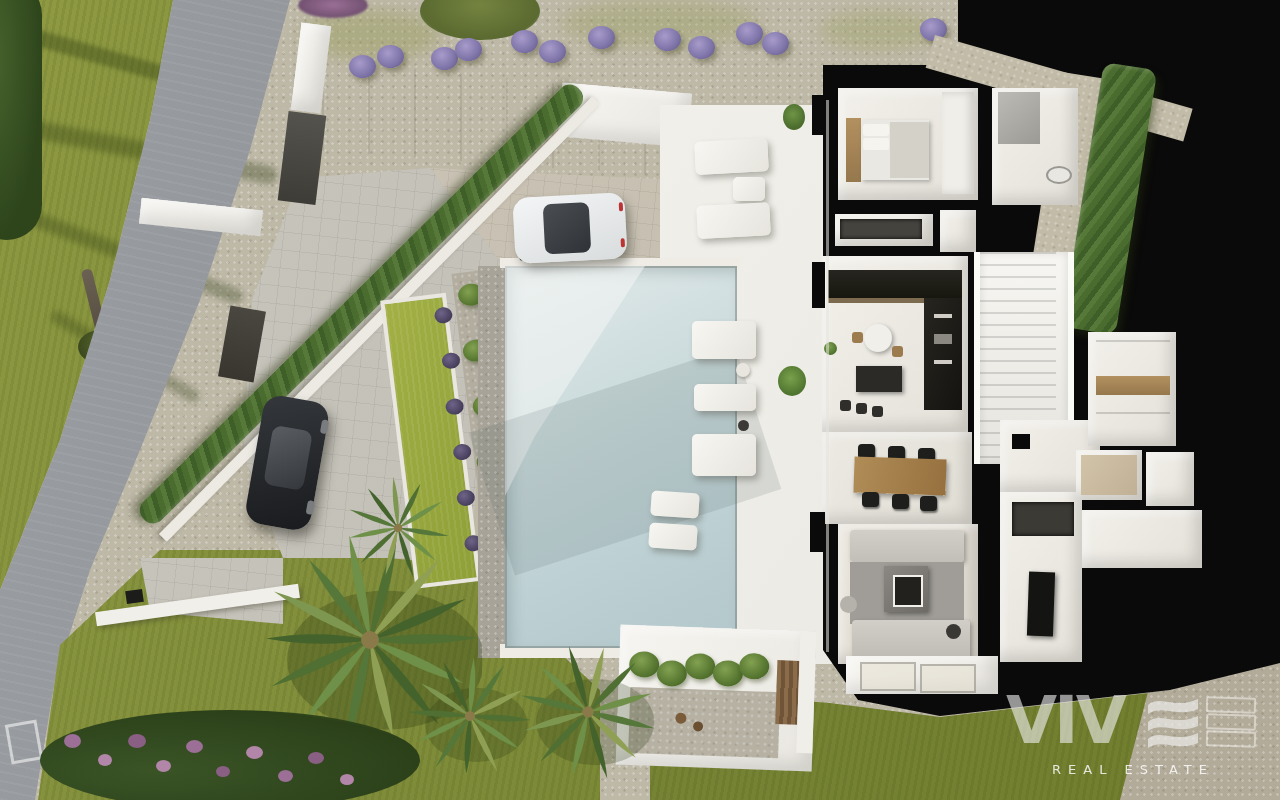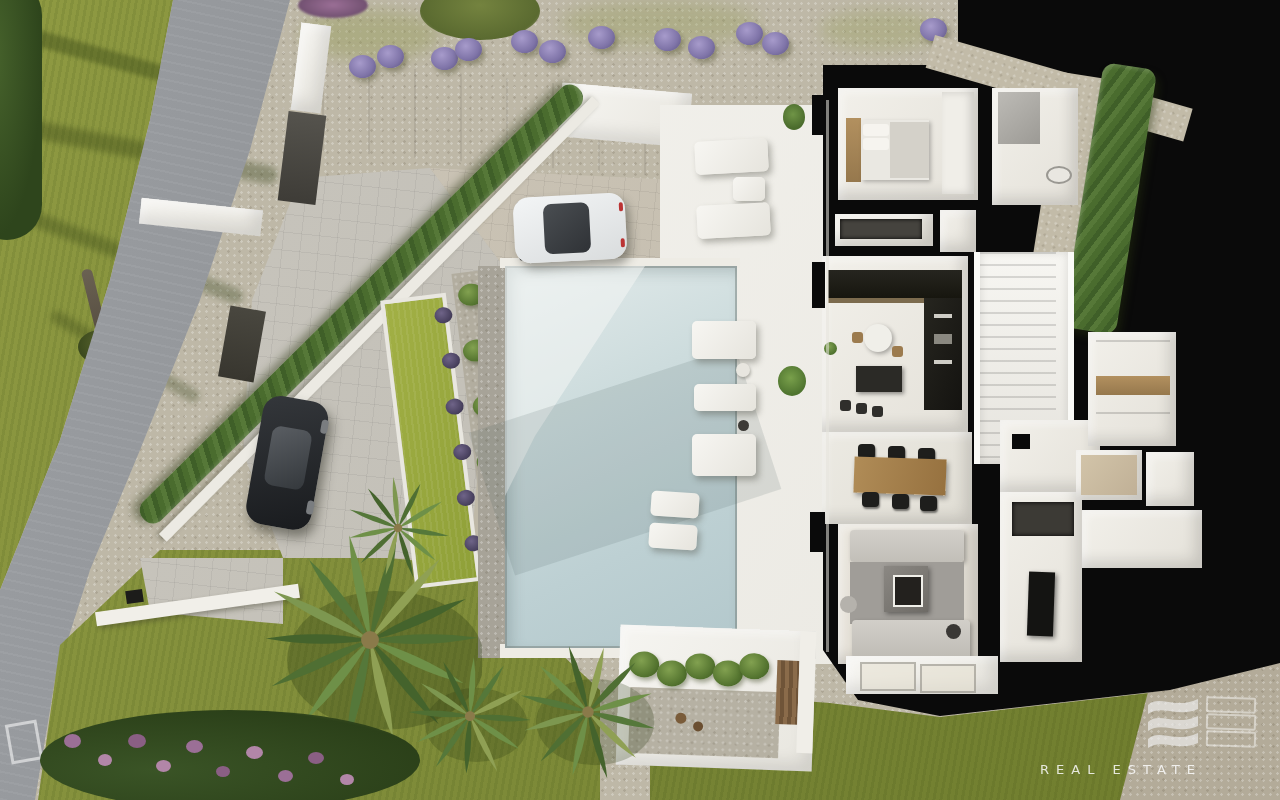--- a/index.html
+++ b/index.html
@@ -382,24 +382,25 @@
     <div class="abs" style="left:116px;top:70px;width:15px;height:12px;border-radius:50%;background:#b286a8;"></div>
     <div class="abs" style="left:146px;top:50px;width:17px;height:13px;border-radius:50%;background:#9b6f96;"></div>
     <div class="abs" style="left:176px;top:76px;width:14px;height:11px;border-radius:50%;background:#8a5f84;"></div>
     <div class="abs" style="left:206px;top:56px;width:17px;height:13px;border-radius:50%;background:#b286a8;"></div>
     <div class="abs" style="left:238px;top:80px;width:15px;height:12px;border-radius:50%;background:#9b6f96;"></div>
     <div class="abs" style="left:268px;top:62px;width:16px;height:12px;border-radius:50%;background:#8a5f84;"></div>
     <div class="abs" style="left:300px;top:84px;width:14px;height:11px;border-radius:50%;background:#b286a8;"></div>
   </div>
 
   <div class="abs" style="left:1000px;top:688px;width:280px;height:110px;">
+    <span class="abs wm-letters" style="left:6px;top:0;">VIV</span>
     <svg class="abs" style="left:146px;top:8px;width:54px;height:52px;" viewBox="0 0 54 52">
       <path d="M2,9 C 14,-2 28,14 52,3 L52,13 C 32,22 16,8 2,18 Z" fill="rgba(238,238,238,.68)"></path>
       <path d="M2,26 C 14,15 28,31 52,20 L52,30 C 32,39 16,25 2,35 Z" fill="rgba(238,238,238,.68)"></path>
       <path d="M2,43 C 14,32 28,48 52,37 L52,47 C 32,56 16,42 2,52 Z" fill="rgba(238,238,238,.68)"></path>
     </svg>
     <div class="wm-rect" style="left:206px;top:9px;transform:rotate(2deg);"></div>
     <div class="wm-rect" style="left:206px;top:26px;transform:rotate(2deg);"></div>
     <div class="wm-rect" style="left:206px;top:43px;transform:rotate(2deg);"></div>
-    <span class="abs wm-tag" style="left:40px;top:74px;">REAL ESTATE</span>
+    <span class="abs wm-tag" style="left:52px;top:74px;">REAL ESTATE</span>
   </div>
 
 </div>
 
 </body></html>

